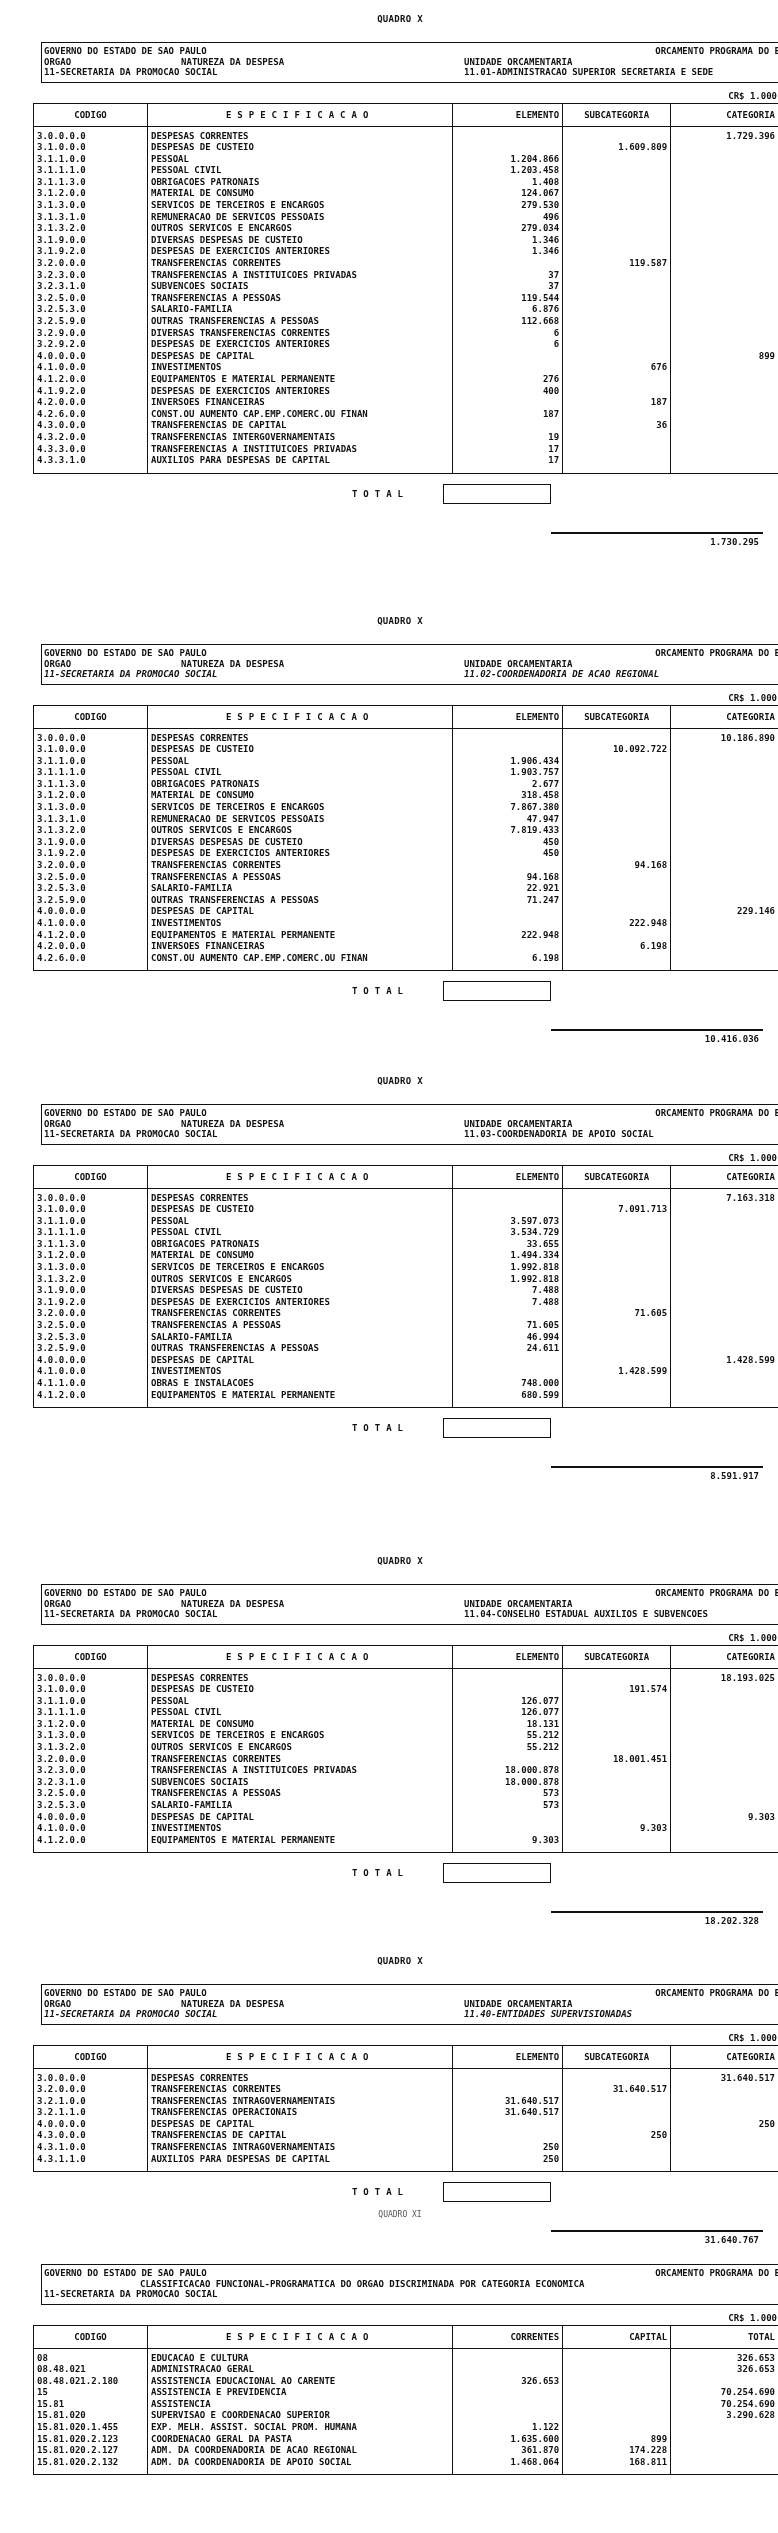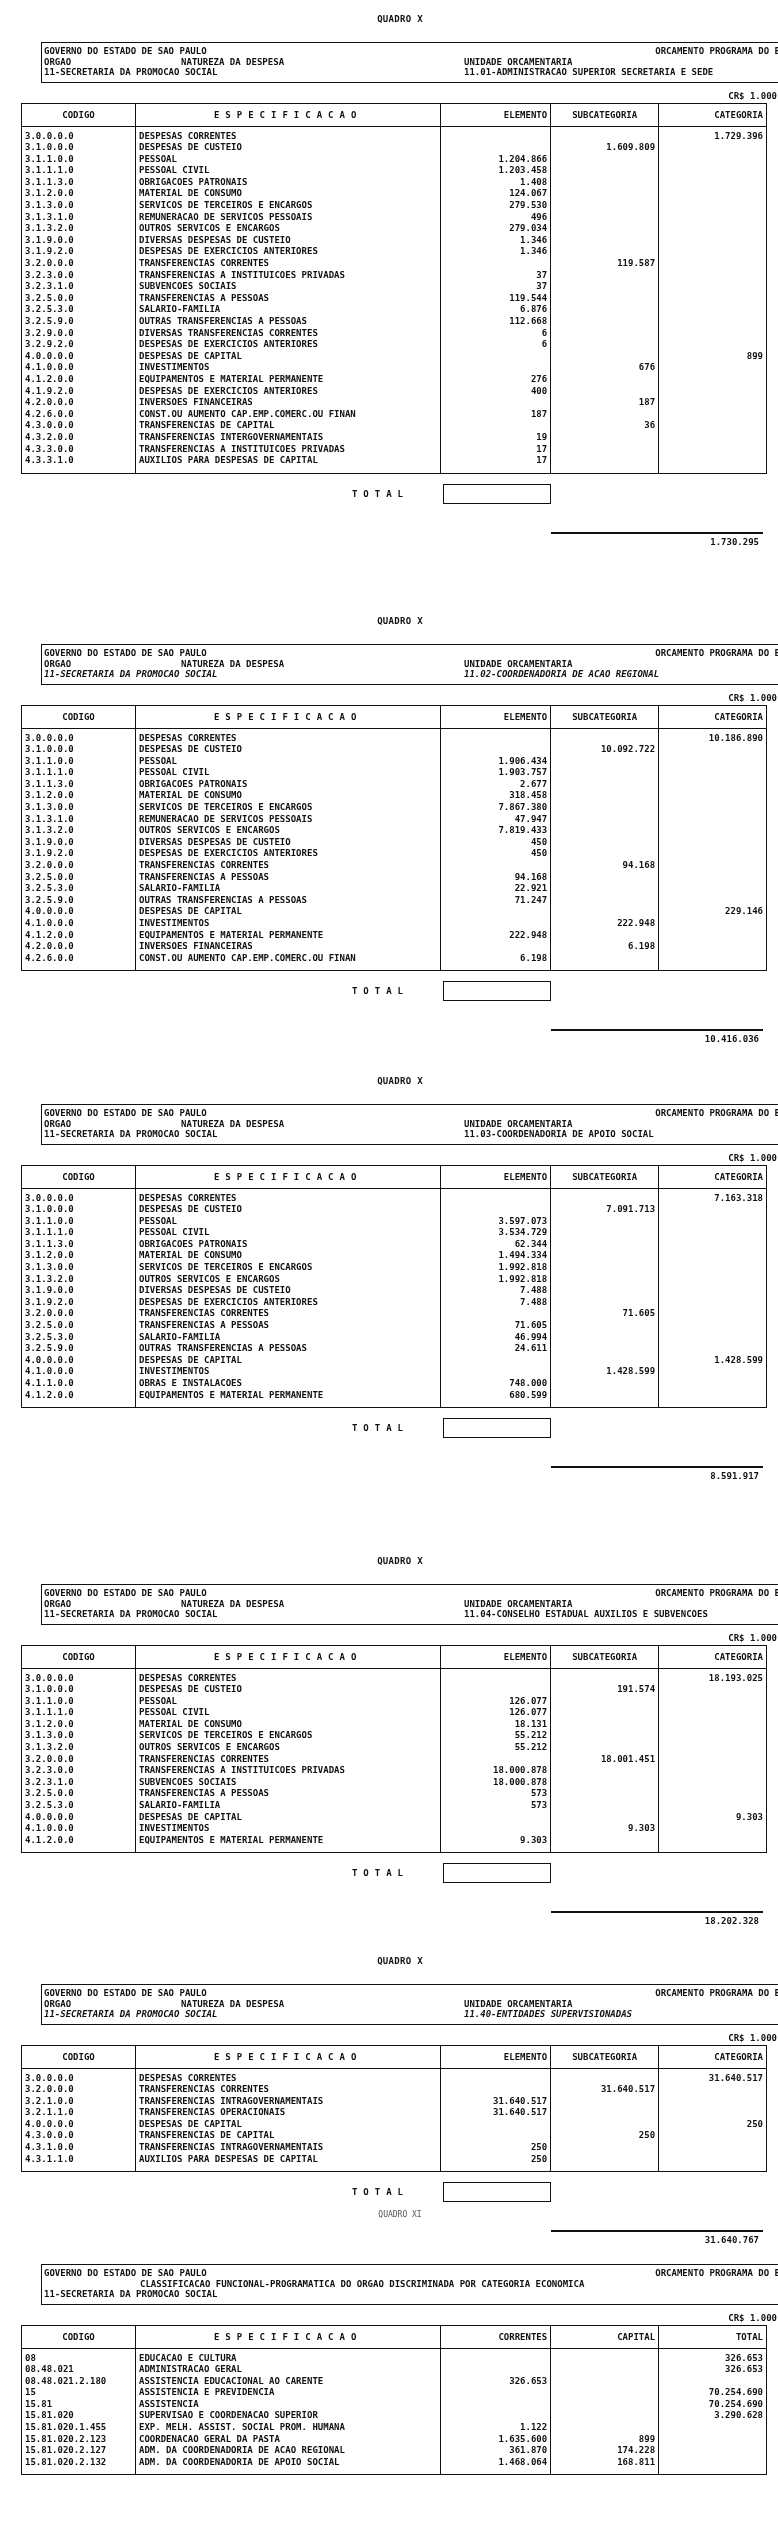--- a/index.html
+++ b/index.html
@@ -7,21 +7,21 @@
          font-family:"DejaVu Sans Mono", "Liberation Mono", monospace; color:#111; }
   .quadro { position:absolute; left:11px; width:778px; }
   .qtitle { text-align:center; font-size:9px; font-weight:bold; letter-spacing:0.3px; height:14px; }
   .hbox { position:relative; margin-left:30px; width:771px; border:1.5px solid #111; box-sizing:border-box;
           font-size:9px; font-weight:bold; line-height:10.5px; padding:3px 4px 4px 2px; }
   .hrow { display:flex; justify-content:space-between; white-space:nowrap; }
   .hrow .c1 { width:420px; display:flex;text-align:right; }
   .hrow .c1 .mid { margin-left:110px; }
   .hrow.sub { justify-content:flex-start; padding-left:96px; }
   .unit { text-align:right; width:766px; font-size:9px; font-weight:bold; margin-top:8px; height:12px; }
-  table { border-collapse:collapse; margin-left:10px; width:746px; table-layout:fixed; font-size:9px; font-weight:bold;padding-left:16px; }
+  table { border-collapse:collapse; margin-left:22px; width:746px; table-layout:fixed; font-size:9px; font-weight:bold;padding-left:16px; }
   th { border:1.5px solid #111; height:22px; font-weight:bold; padding:0 3px; }
   th.spec { letter-spacing:6px; }
   th.num { text-align:right; }
   td { border-left:1.5px solid #111; border-right:1.5px solid #111; padding:0 3px; height:11.6px; line-height:11.6px; white-space:nowrap; overflow:hidden; }
   td.num { text-align:right; }
   tbody tr:first-child td { padding-top:4px; }
   tbody tr:last-child td { border-bottom:1.5px solid #111; padding-bottom:6px; }
   .totalrow { display:flex; margin-top:10px; margin-left:22px; width:746px; height:20px; font-size:9px; font-weight:bold; }
   .totalrow .lbl { width:410px; text-align:right; padding-right:34px; box-sizing:border-box; line-height:20px; letter-spacing:6px; }
   .totalrow .cell { border:1.5px solid #111; box-sizing:border-box; text-align:right; line-height:18px; padding-right:3px; }
@@ -533,21 +533,21 @@
         <tr>
           <td>3.1.1.1.0</td>
           <td>PESSOAL CIVIL</td>
           <td class="num">3.534.729</td>
           <td class="num"></td>
           <td class="num"></td>
         </tr>
         <tr>
           <td>3.1.1.3.0</td>
           <td>OBRIGACOES PATRONAIS</td>
-          <td class="num">62.344</td>
+          <td class="num">33.655</td>
           <td class="num"></td>
           <td class="num"></td>
         </tr>
         <tr>
           <td>3.1.2.0.0</td>
           <td>MATERIAL DE CONSUMO</td>
           <td class="num">1.494.334</td>
           <td class="num"></td>
           <td class="num"></td>
         </tr>

